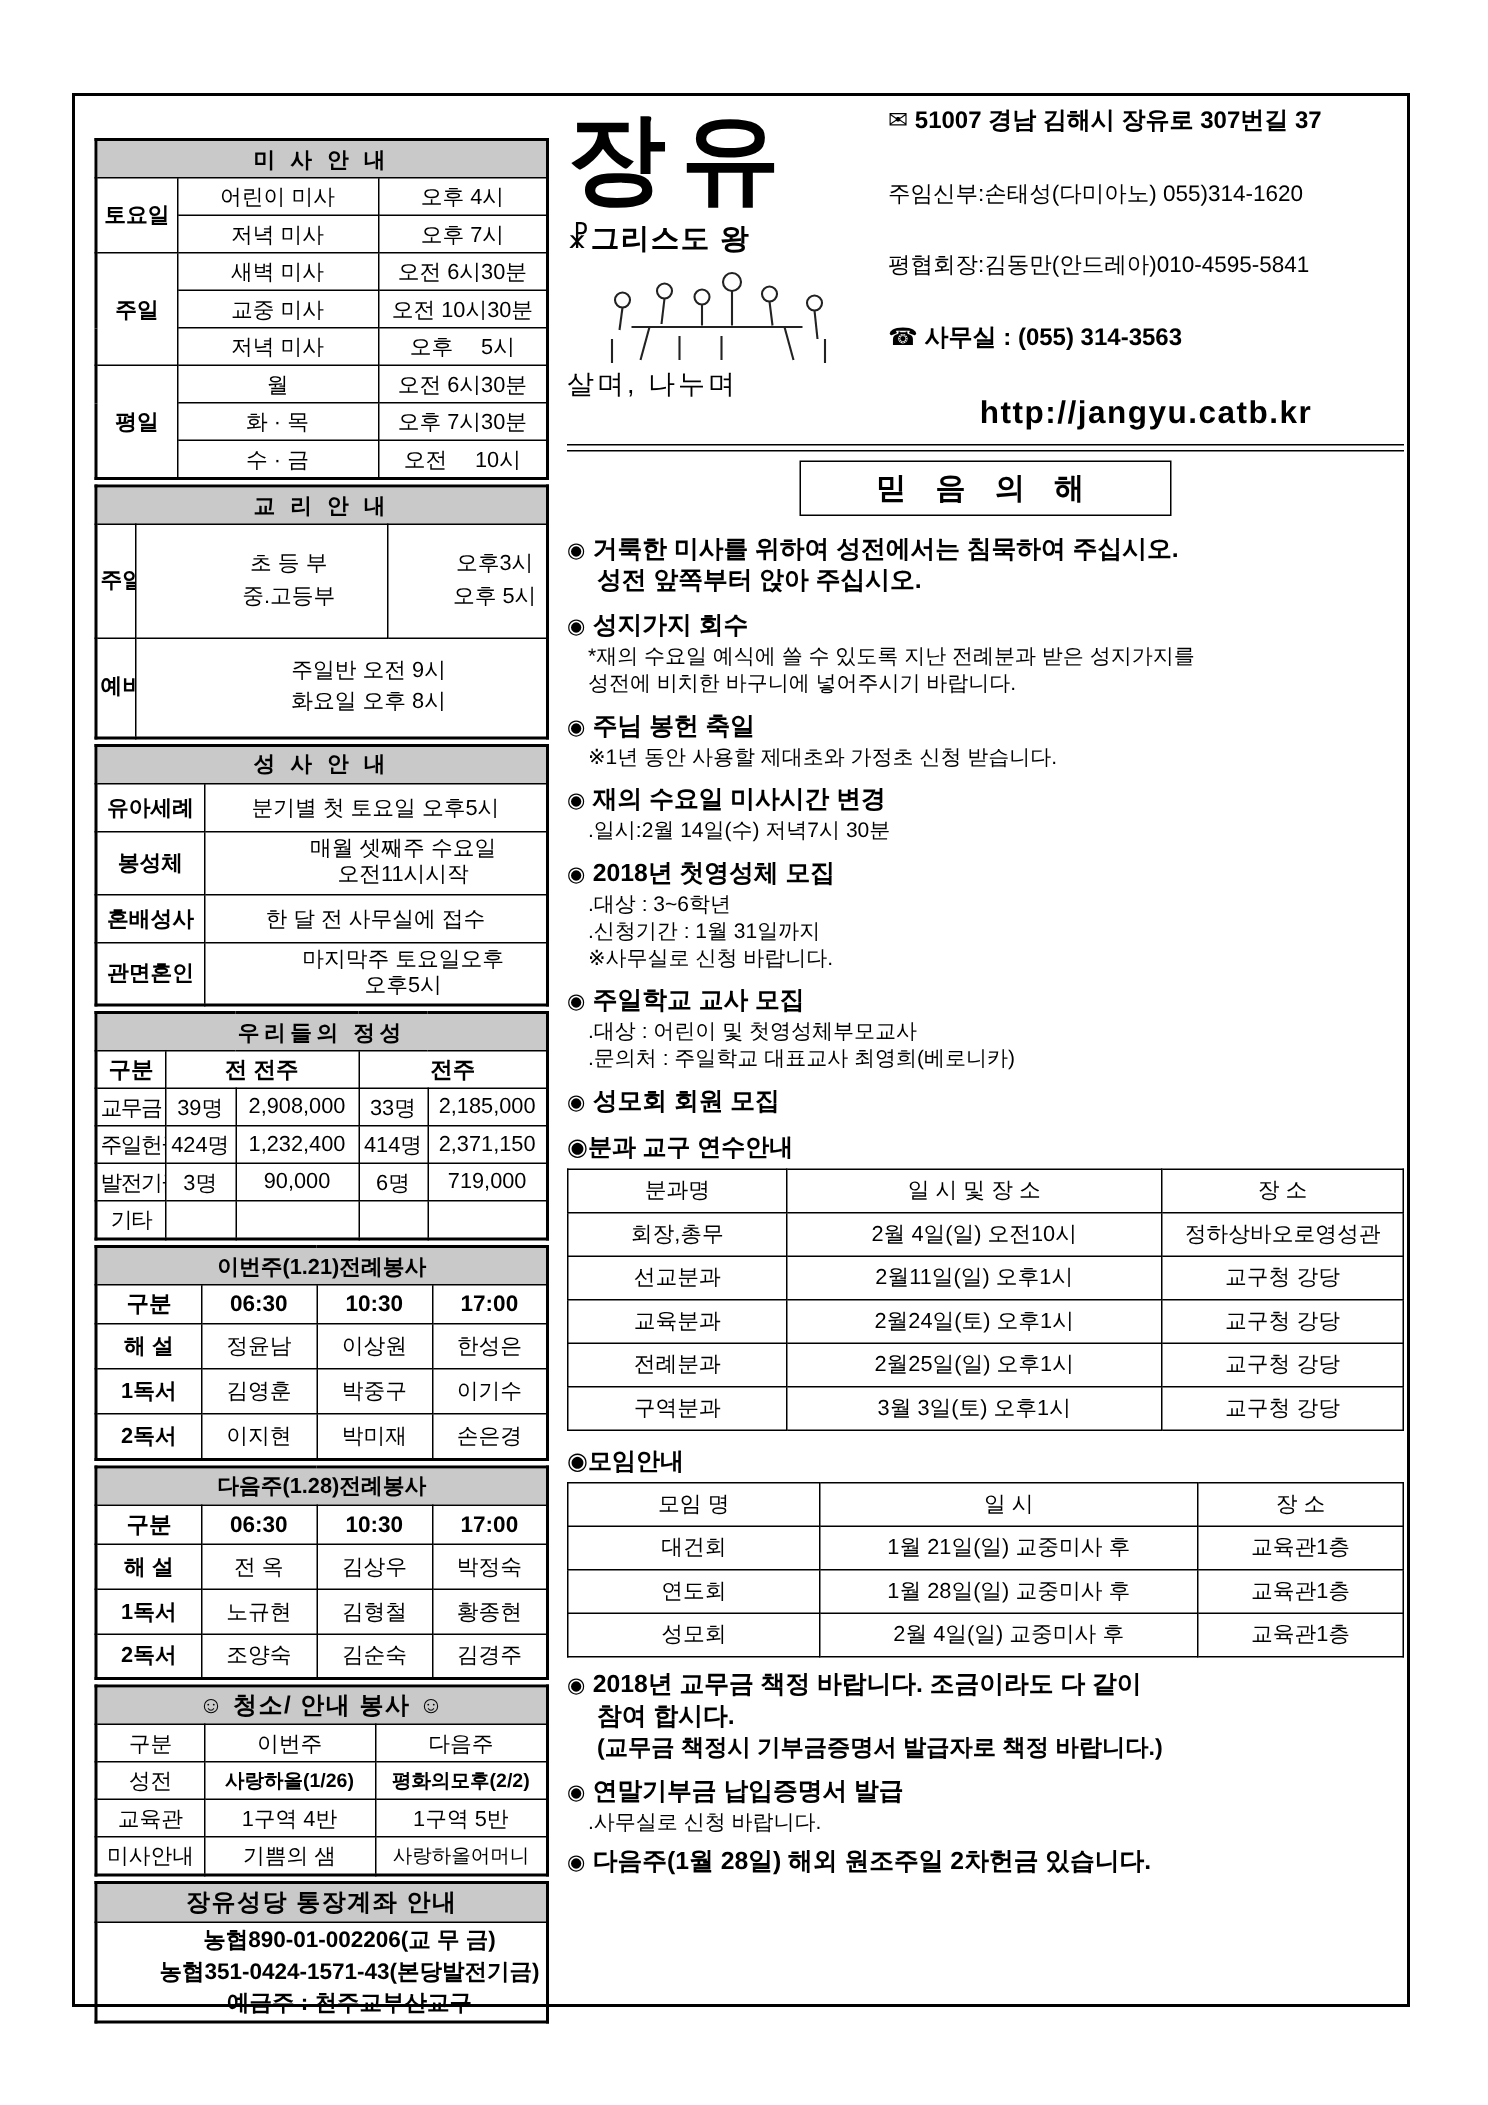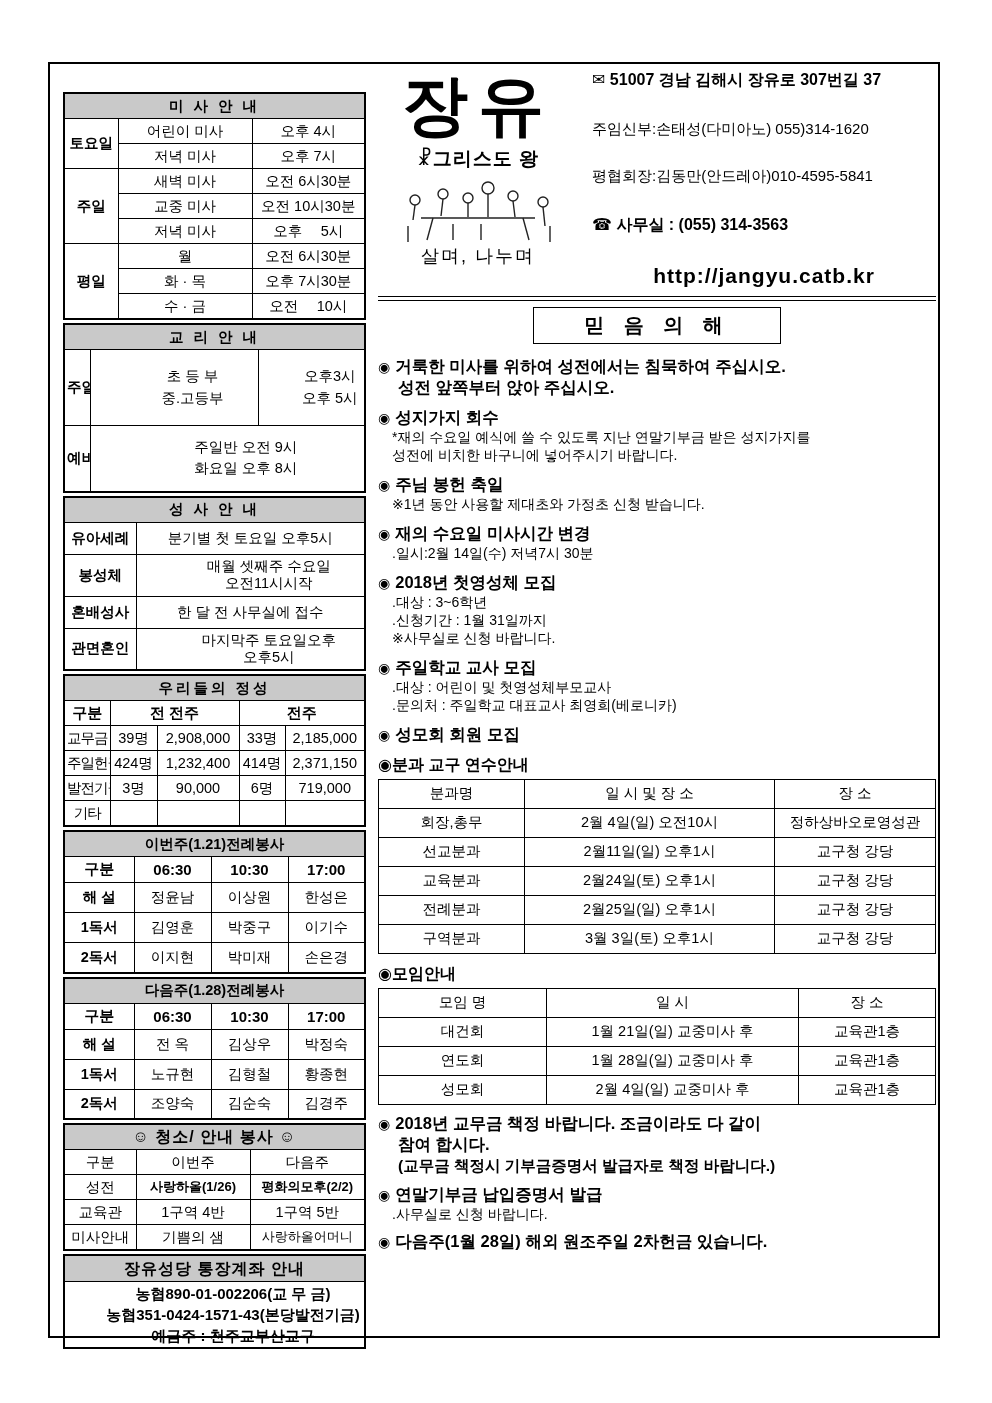--- a/index.html
+++ b/index.html
@@ -23,21 +23,21 @@
   .bold{font-weight:bold;}
   .vcell{font-size:13px;line-height:1.12;white-space:normal;word-break:break-all;padding:0;}
   .blk{display:block;line-height:1.5;padding-left:37px;}
   .subhead td{font-weight:bold;font-size:15px;}
   .nametd{font-size:15.5px;}
   .acct td{font-weight:bold;font-size:15px;line-height:1.45;}
 
   
   .right-col{position:absolute;left:378px;top:70px;width:558px;}
   .hdr{display:flex;height:218px;}
-  .logo-block{width:200px;text-align:center;}
+  .logo-block{width:200px;}
   .logo-title{font-size:66px;font-weight:bold;letter-spacing:10px;line-height:1.0;margin-top:2px;}
   .logo-sub{font-size:19px;font-weight:bold;margin-top:8px;letter-spacing:1px;}
   .illus{margin-top:8px;}
   .illus-cap{font-size:18px;letter-spacing:2px;margin-top:-2px;}
   .contact{flex:1;padding-left:14px;display:flex;flex-direction:column;justify-content:space-between;}
   .c-line{font-size:15px;white-space:nowrap;}
   .c-bold{font-weight:bold;font-size:16px;}
   .c-center{text-align:center;}
   .website{font-weight:bold;font-size:21px;text-align:center;letter-spacing:1px;}
   .double-rule{border-top:1.5px solid #000;border-bottom:1.5px solid #000;height:3px;margin:8px 0 6px;}
@@ -403,21 +403,21 @@
 
   <div class="banner">믿 음 의  해</div>
 
   <div class="ann">
     <div class="ann-head"><span class="bullet">◉</span><span>거룩한 미사를 위하여 성전에서는 침묵하여 주십시오.</span></div>
     <div class="ann-head indent">성전 앞쪽부터 앉아 주십시오.</div>
   </div>
 
   <div class="ann">
     <div class="ann-head"><span class="bullet">◉</span><span>성지가지 회수</span></div>
-    <div class="ann-line">*재의 수요일 예식에 쓸 수 있도록 지난 연말기부금 받은 성지가지를</div>
+    <div class="ann-line">*재의 수요일 예식에 쓸 수 있도록 지난 전례분과 받은 성지가지를</div>
     <div class="ann-line">성전에 비치한 바구니에 넣어주시기 바랍니다.</div>
   </div>
 
   <div class="ann">
     <div class="ann-head"><span class="bullet">◉</span><span>주님 봉헌 축일</span></div>
     <div class="ann-line">※1년 동안 사용할 제대초와 가정초 신청 받습니다.</div>
   </div>
 
   <div class="ann">
     <div class="ann-head"><span class="bullet">◉</span><span>재의 수요일 미사시간 변경</span></div>

